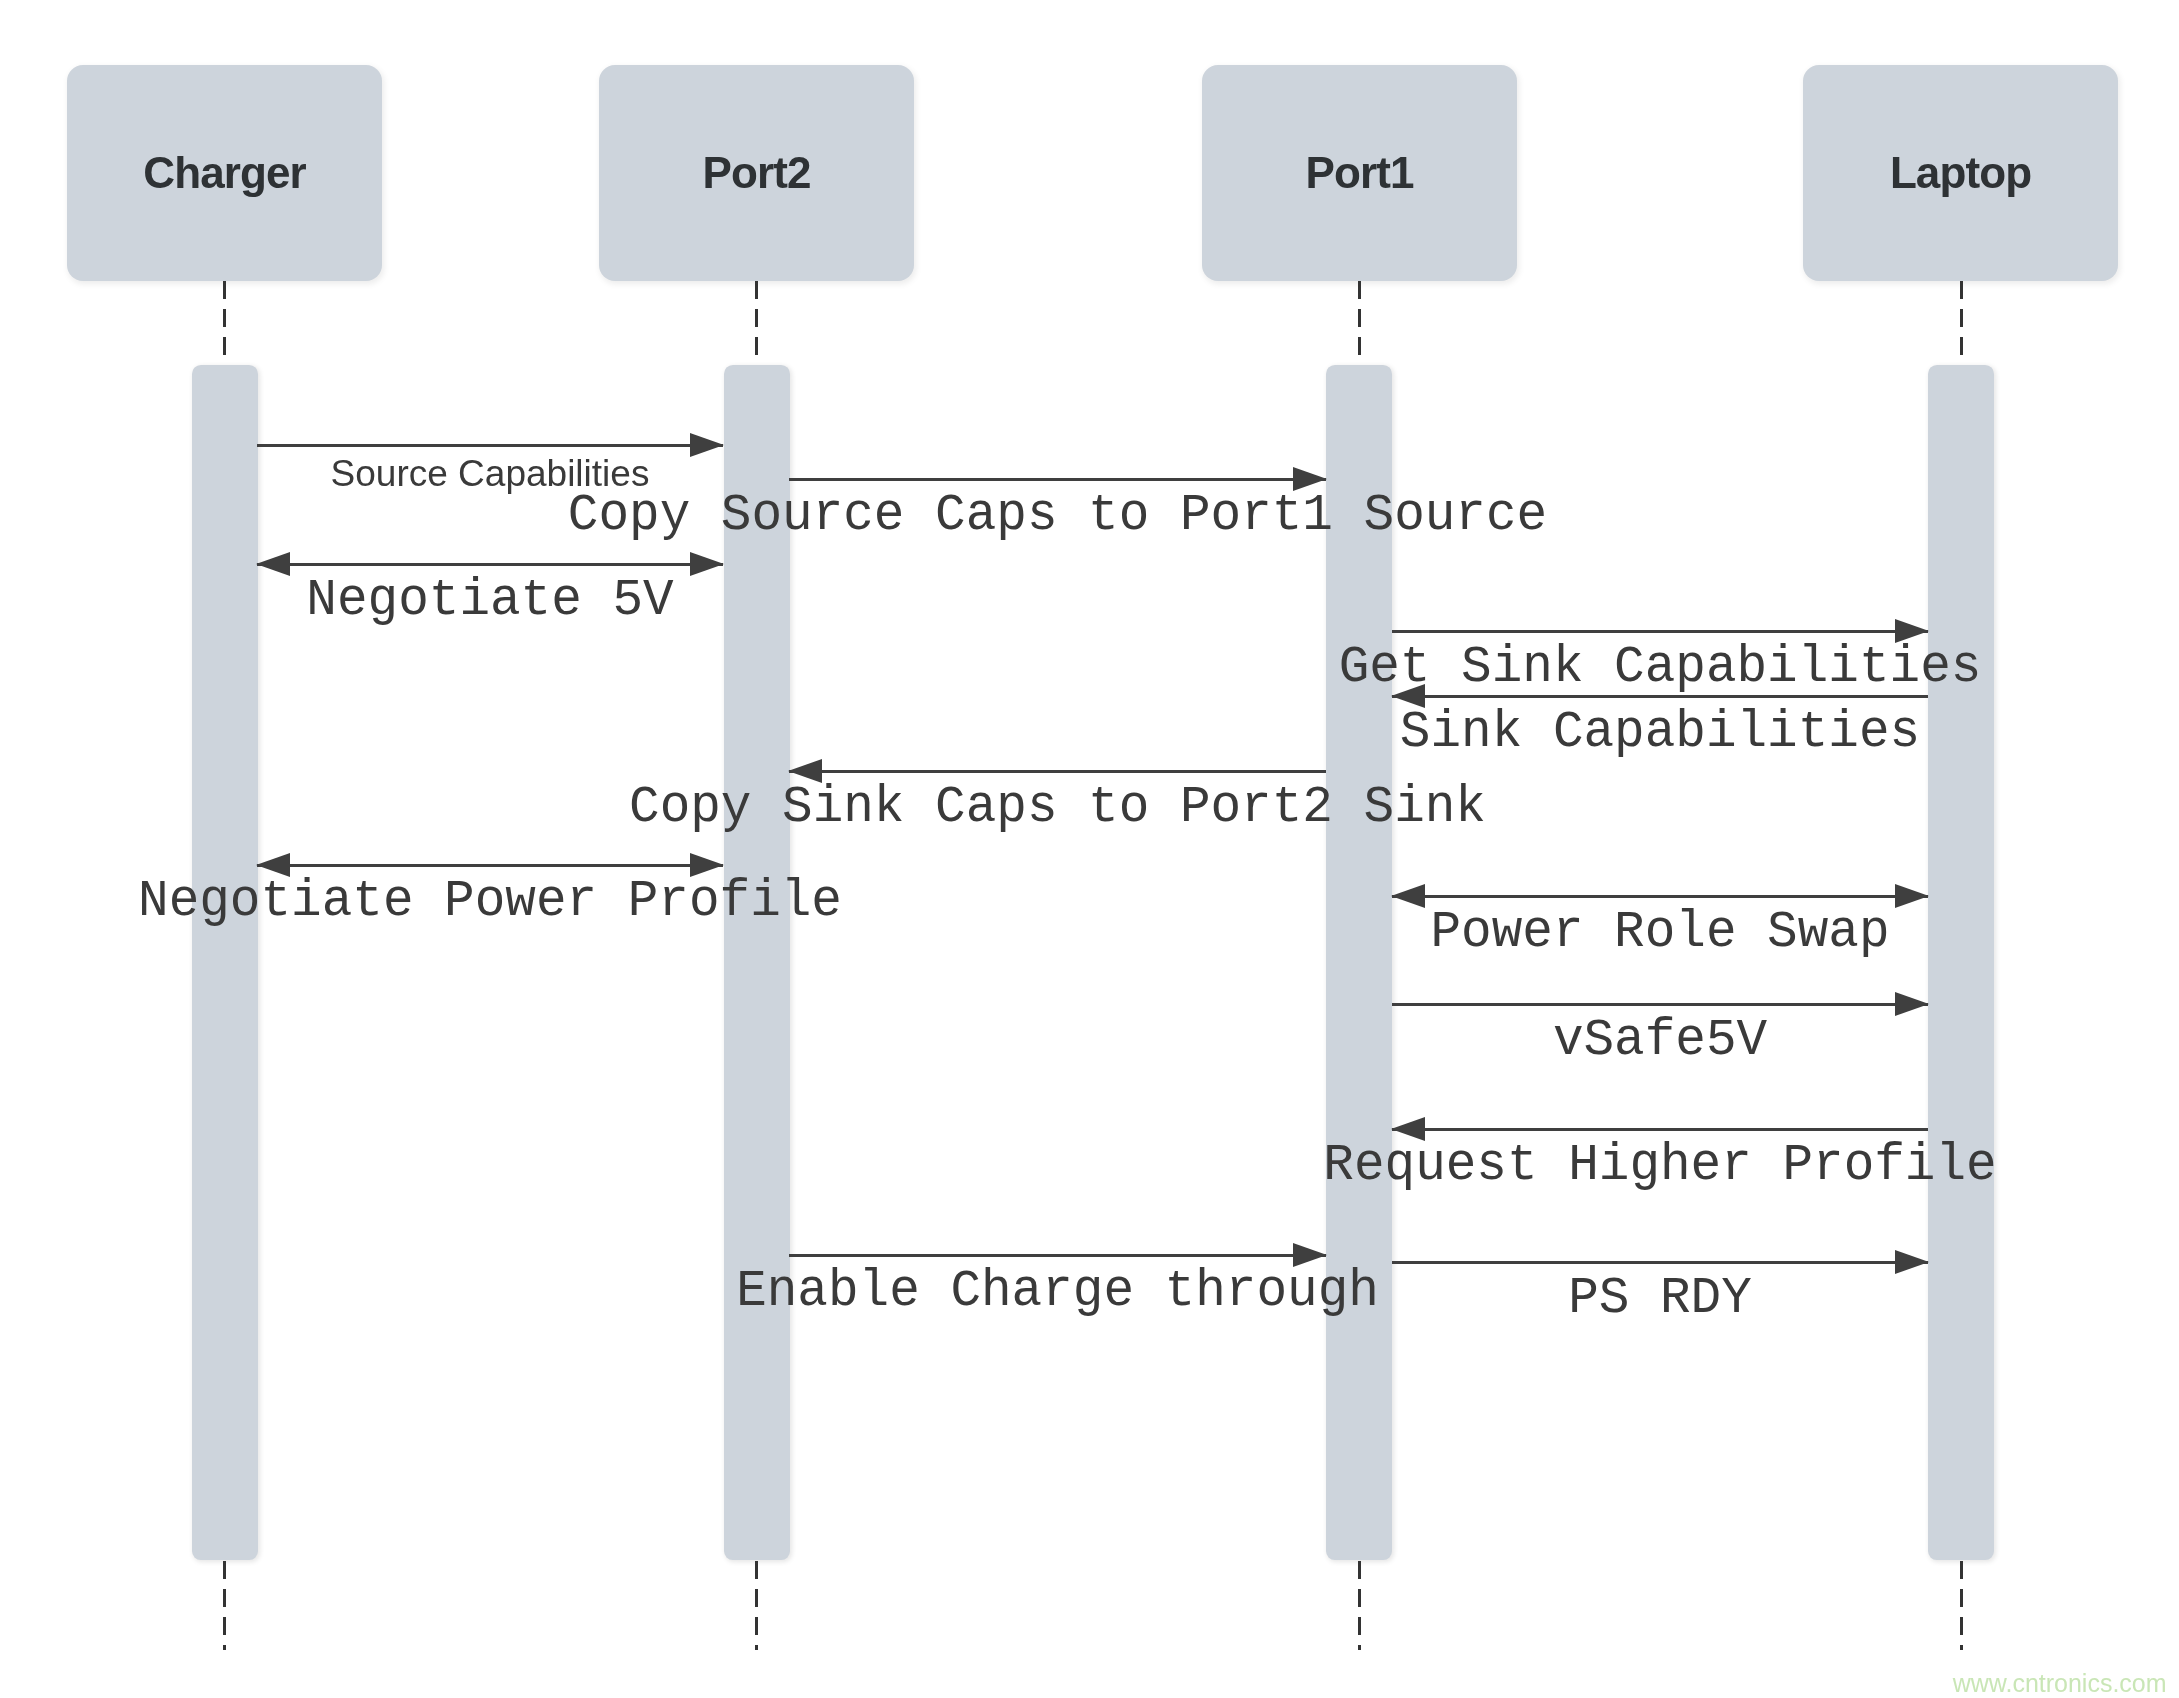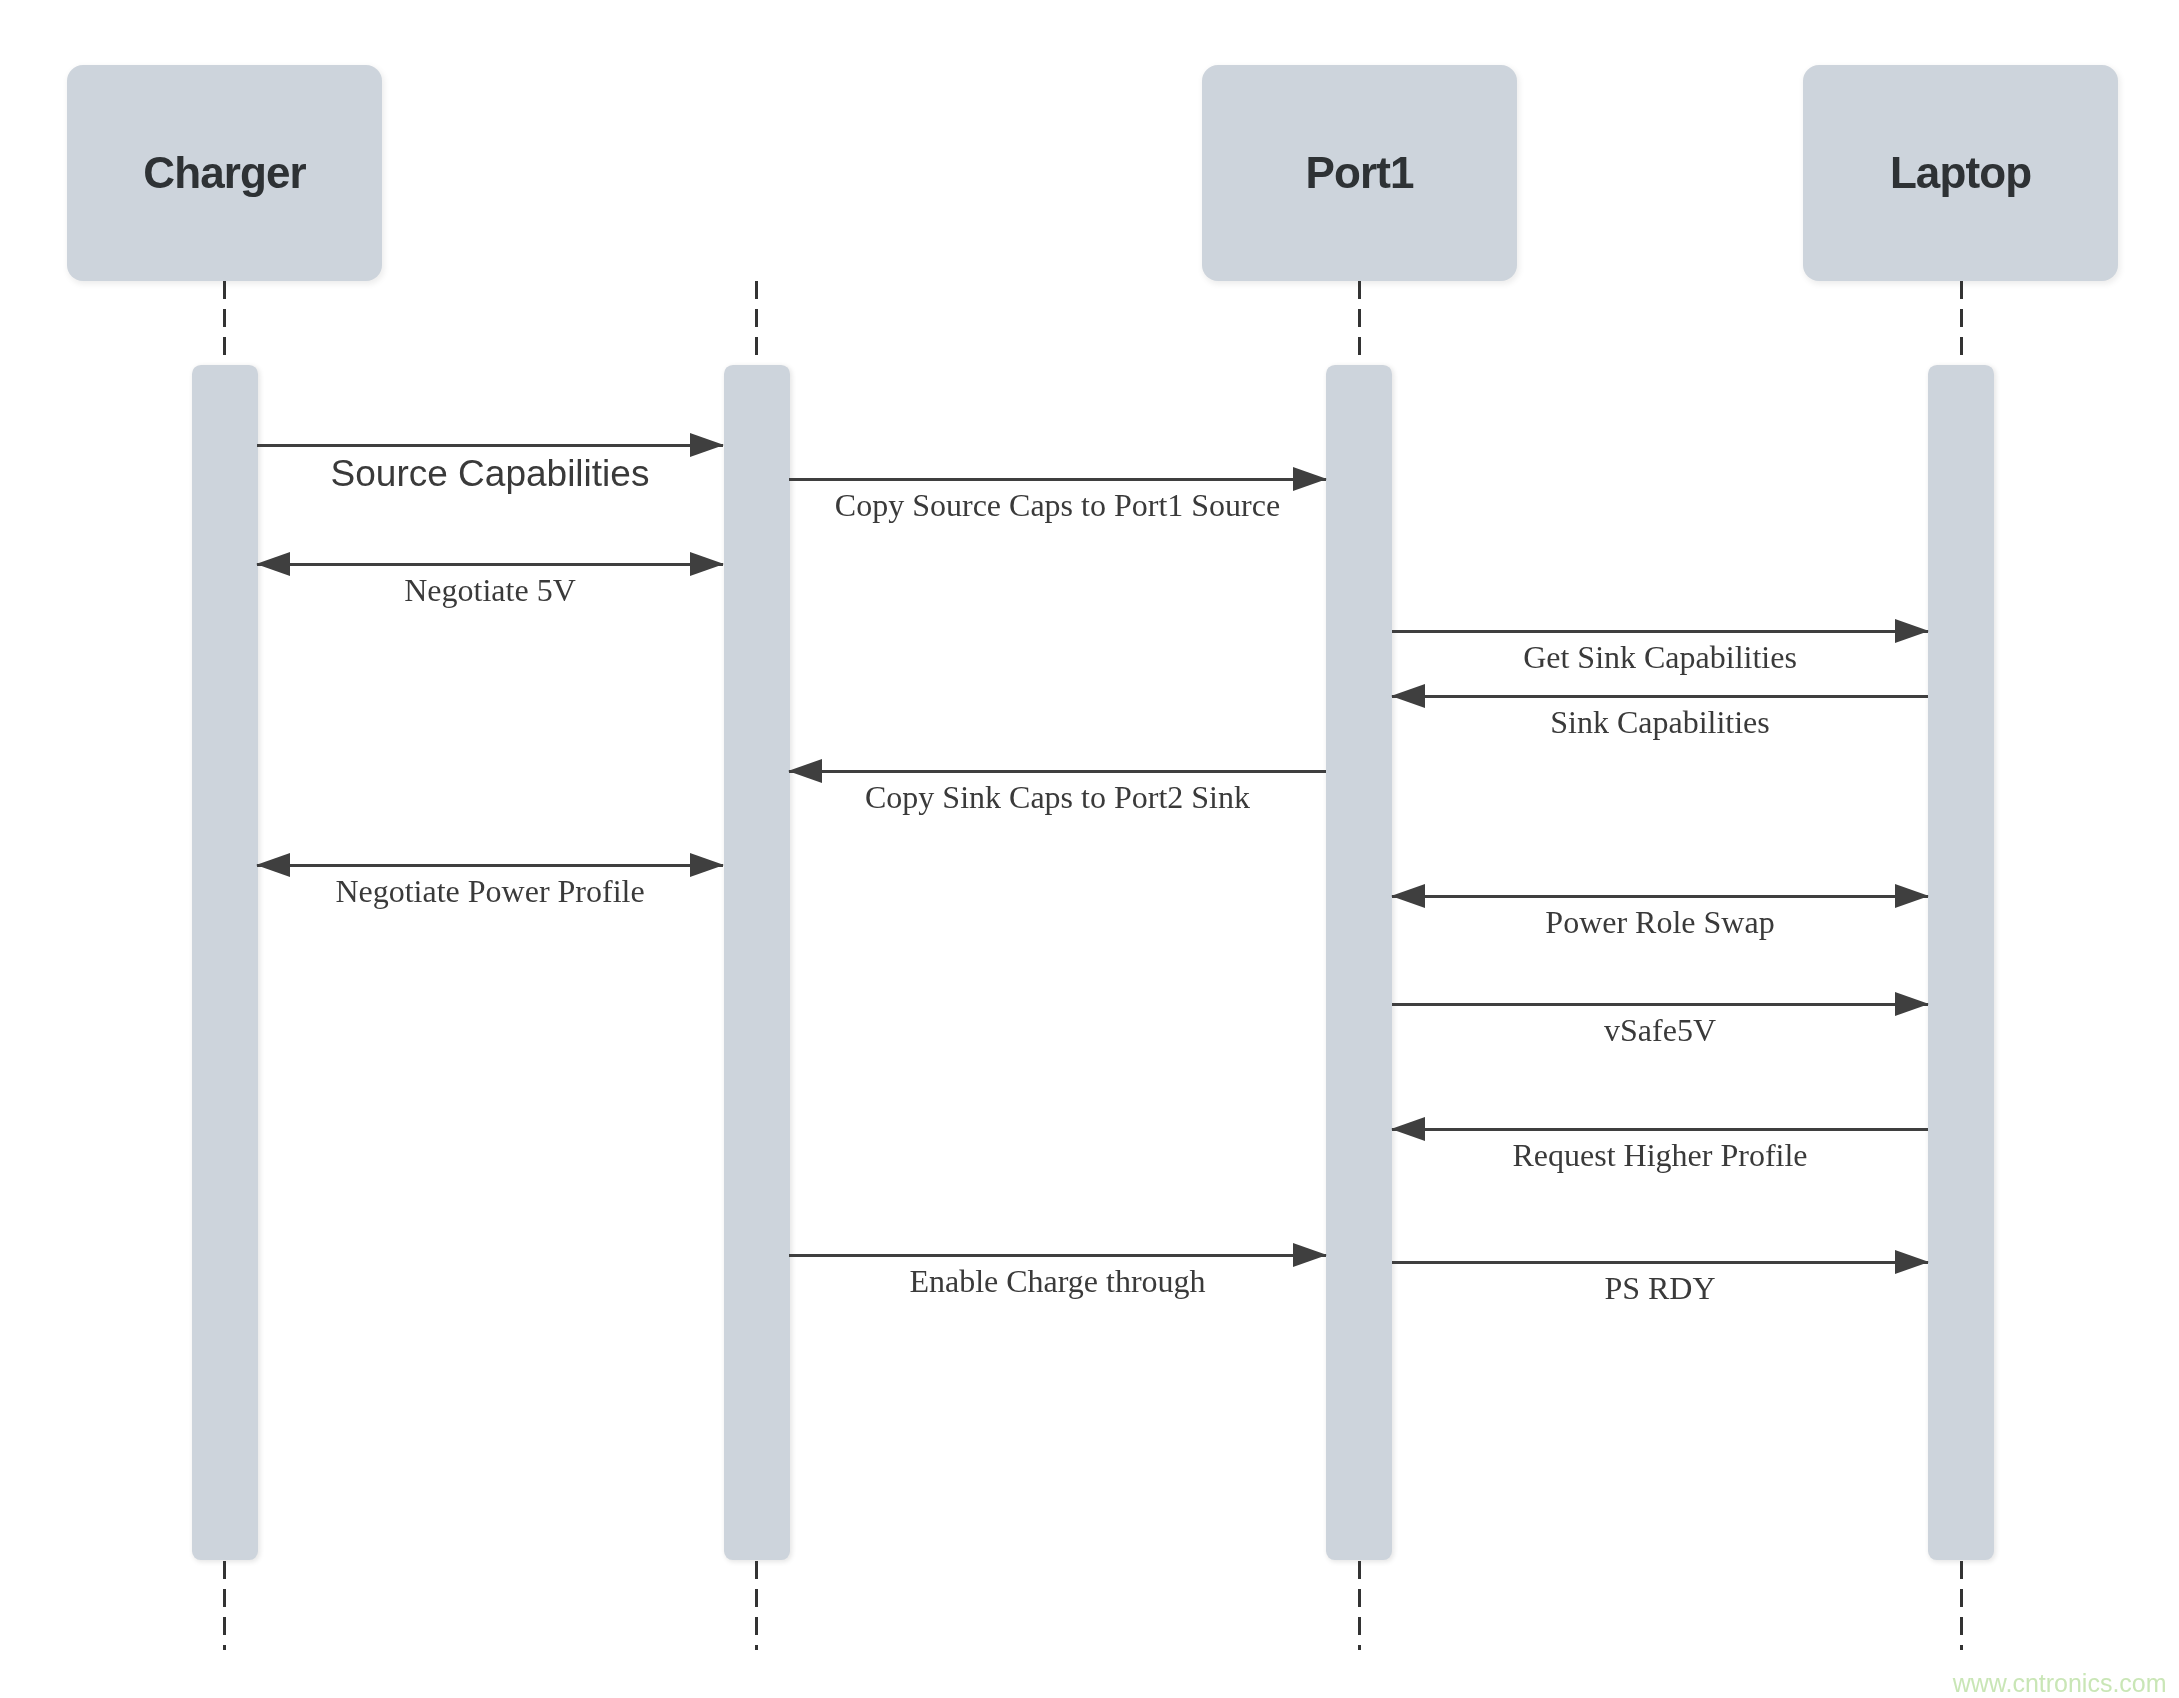--- a/index.html
+++ b/index.html
@@ -70,22 +70,22 @@
   }
   .msg .head.hr{right:-0.9px;border-left:34px solid var(--line);}
   .msg .head.hl{left:-0.9px;border-right:34px solid var(--line);}
   .msg .label{
     position:absolute;
     top:8px;
     left:50%;
     transform:translateX(-50%);
     white-space:nowrap;
     color:var(--ink);
-    font-family:Liberation Serif, serif;
-    font-size:32px;
+    font-family:Liberation Mono, monospace;
+    font-size:51px;
   }
   .msg .label.sans{
     font-family:"Liberation Sans", sans-serif;
     font-size:37px;
   }
   
   .watermark{
     position:absolute;
     right:12.4px;
     top:1669px;
@@ -99,20 +99,23 @@
 
 <div id="canvas">
 
   <div class="actor-box" style="left:67px">
     <span>Charger</span>
   </div>
   <div class="lifeline top" style="left:223px"></div>
   <div class="activation" style="left:192px"></div>
   <div class="lifeline bottom" style="left:223px"></div>
 
+  <div class="actor-box" style="left:599px">
+    <span>Port2</span>
+  </div>
   <div class="lifeline top" style="left:755px"></div>
   <div class="activation" style="left:724px"></div>
   <div class="lifeline bottom" style="left:755px"></div>
 
   <div class="actor-box" style="left:1202px">
     <span>Port1</span>
   </div>
   <div class="lifeline top" style="left:1358px"></div>
   <div class="activation" style="left:1326px"></div>
   <div class="lifeline bottom" style="left:1358px"></div>

